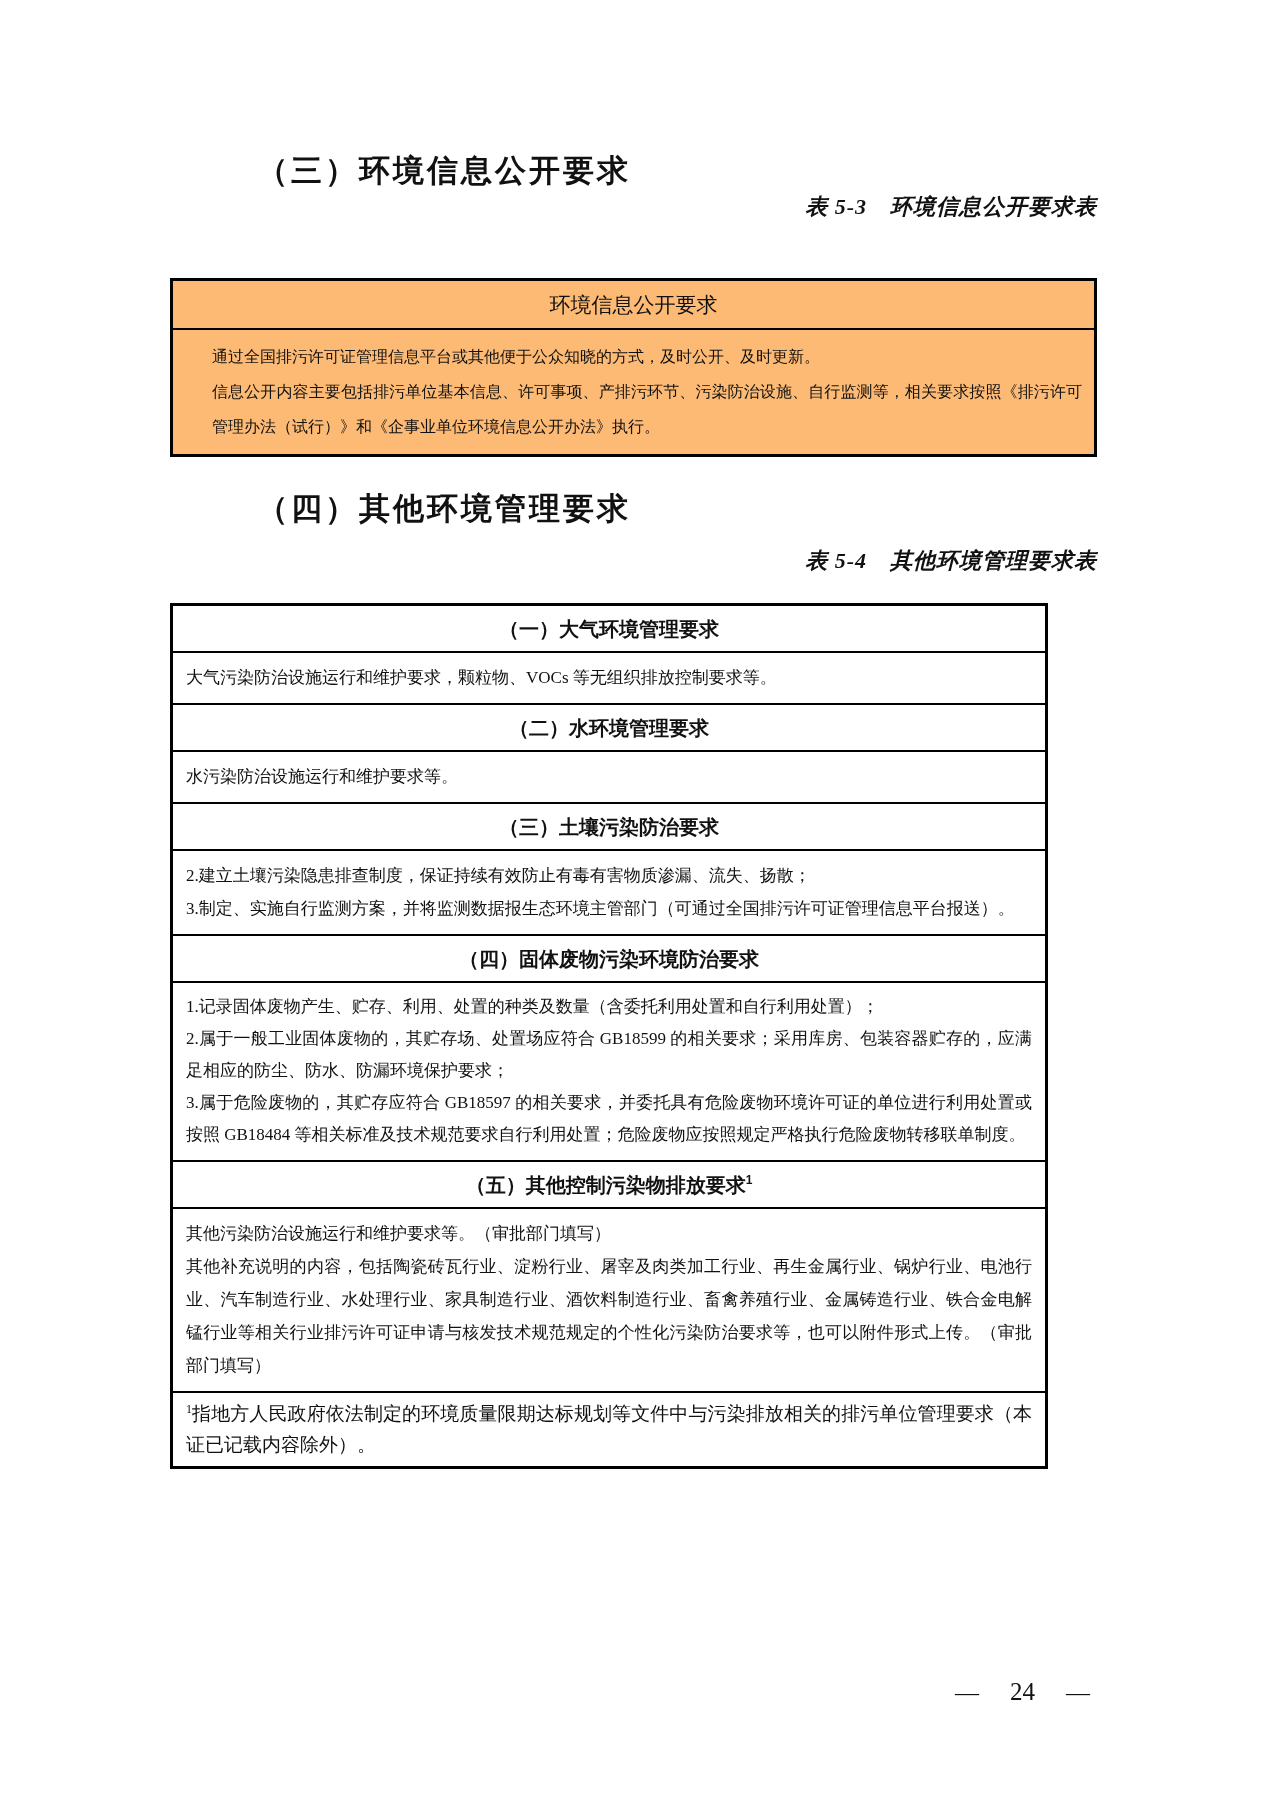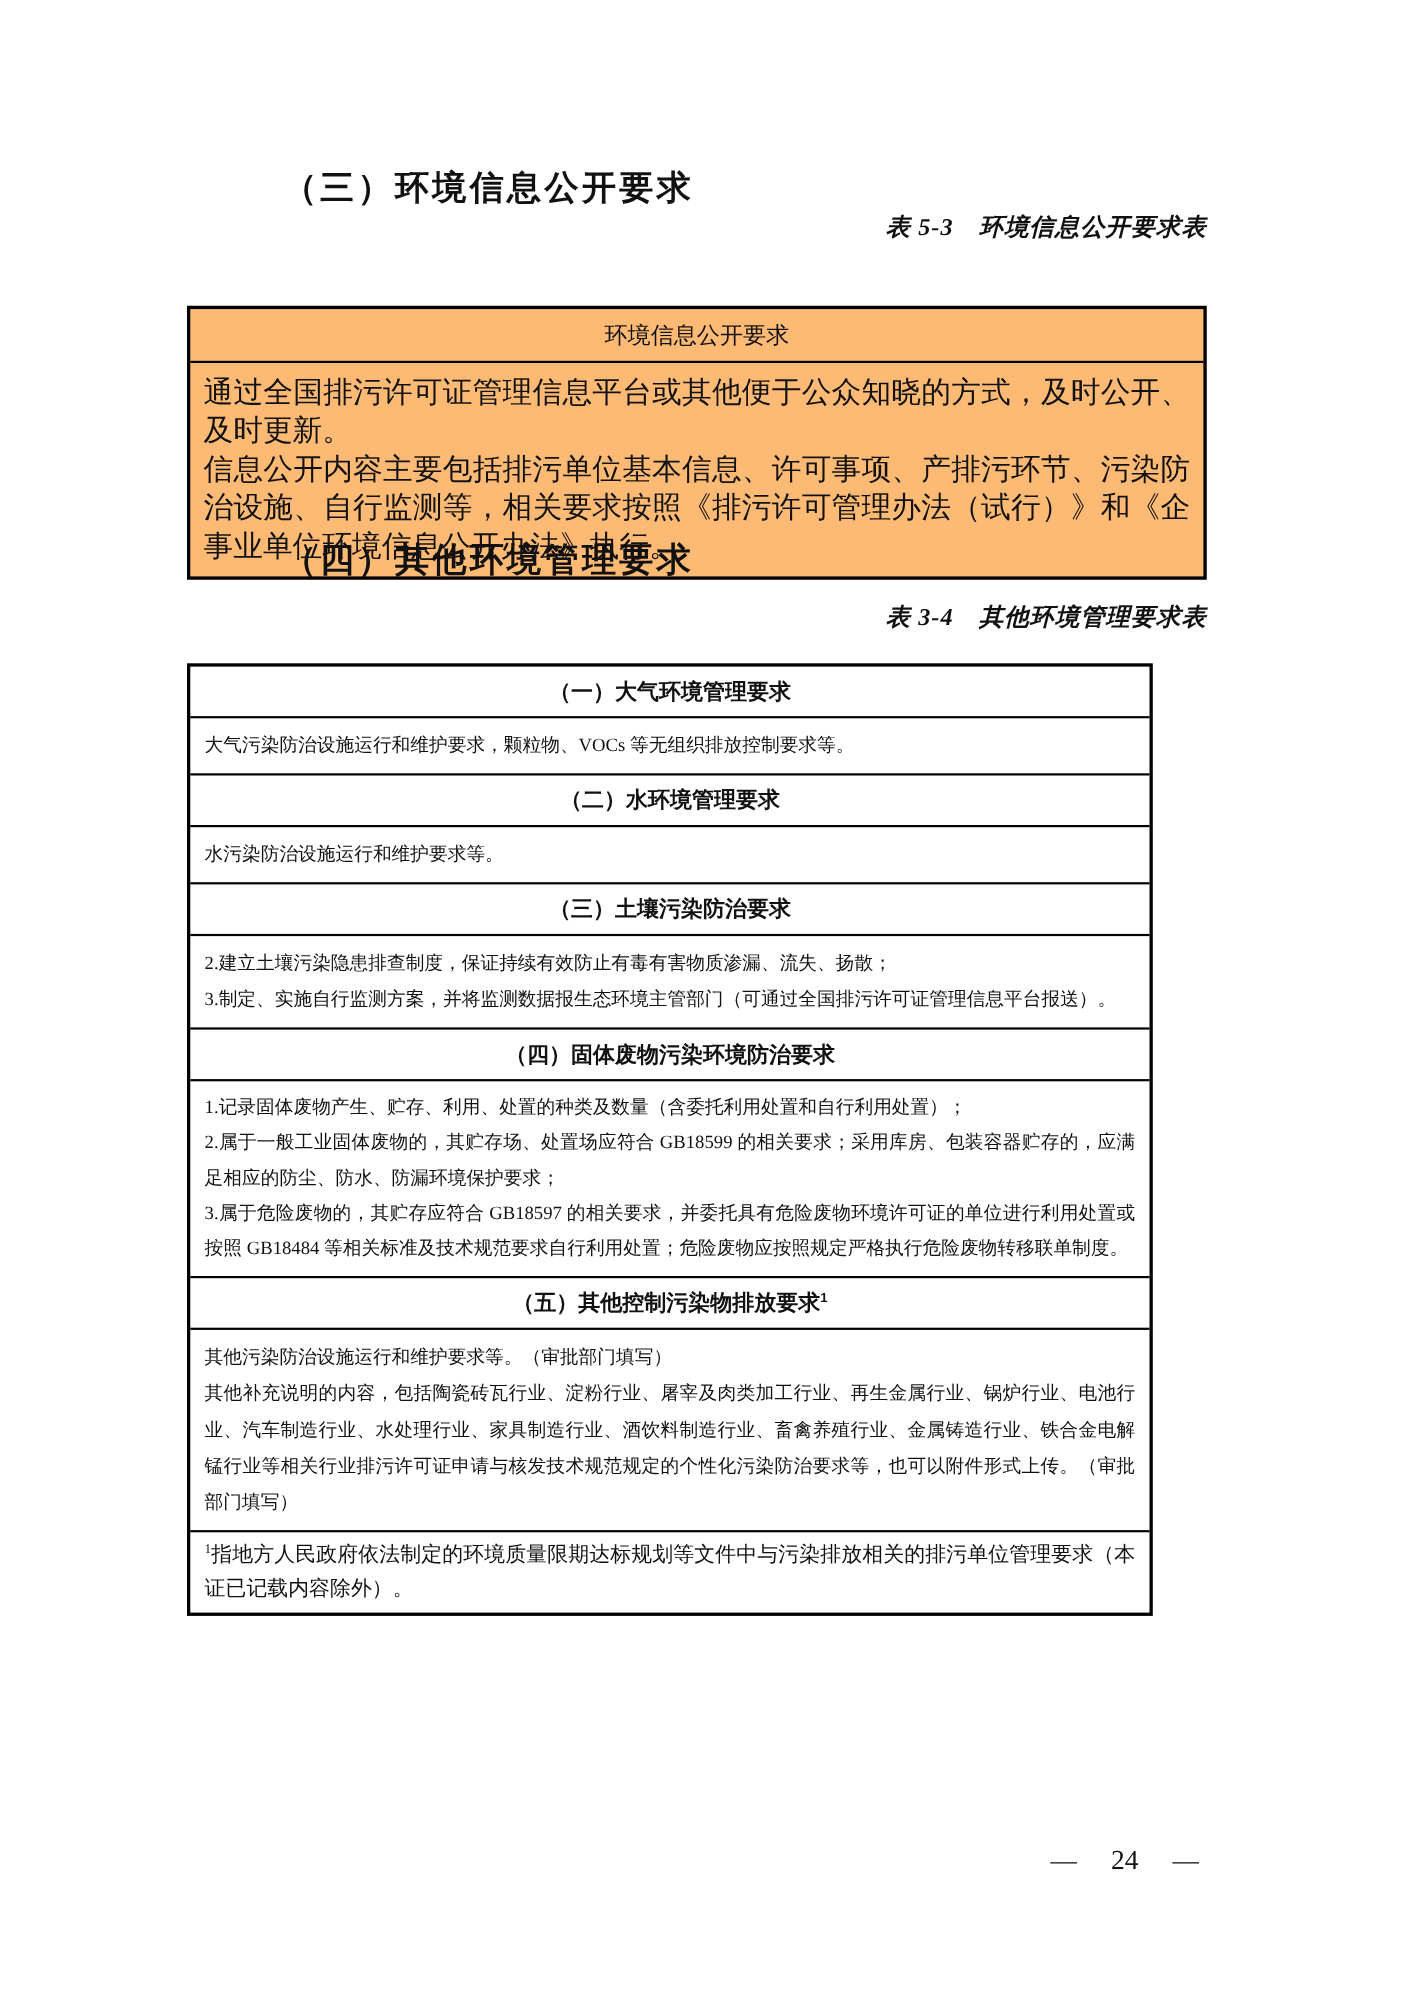--- a/index.html
+++ b/index.html
@@ -34,21 +34,21 @@
     position:absolute;left:0;top:278px;width:927px;
     border:3px solid #000;box-sizing:border-box;background:#fdba74;
   }
   .t53-header{
     border-bottom:2px solid #000;
     text-align:center;font-size:21px;
     padding:11px 0 10px 0;line-height:26px;
   }
   .t53-body{padding:9px 12px 10px 12px;}
   .t53-body .bodyline{
-    font-size:27px;line-height:35px;text-align:justify;
+    font-size:16px;line-height:35px;text-align:justify;margin-left:27px;
   }
 
   
   .t54{
     position:absolute;left:0;top:603px;width:878px;
     border:3px solid #000;box-sizing:border-box;background:#fff;
   }
   .t54 .hrow{
     text-align:center;font-weight:bold;
     font-family:"Liberation Sans","DejaVu Sans",sans-serif;
@@ -88,21 +88,21 @@
     <div class="t53">
       <div class="t53-header">环境信息公开要求</div>
       <div class="t53-body">
         <div class="bodyline">通过全国排污许可证管理信息平台或其他便于公众知晓的方式，及时公开、及时更新。</div>
         <div class="bodyline">信息公开内容主要包括排污单位基本信息、许可事项、产排污环节、污染防治设施、自行监测等，相关要求按照《排污许可管理办法（试行）》和《企事业单位环境信息公开办法》执行。</div>
       </div>
     </div>
 
     <h2 class="sec-heading h4">（四）其他环境管理要求</h2>
 
-    <div class="tcaption c2">表 3-4　其他环境管理要求表</div>
+    <div class="tcaption c2">表 5-4　其他环境管理要求表</div>
 
     <div class="t54">
 
       <div class="hrow"><span>（一）大气环境管理要求</span></div>
       <div class="brow">
         <div class="bodyline">大气污染防治设施运行和维护要求，颗粒物、VOCs 等无组织排放控制要求等。</div>
       </div>
 
       <div class="hrow"><span>（二）水环境管理要求</span></div>
       <div class="brow">

